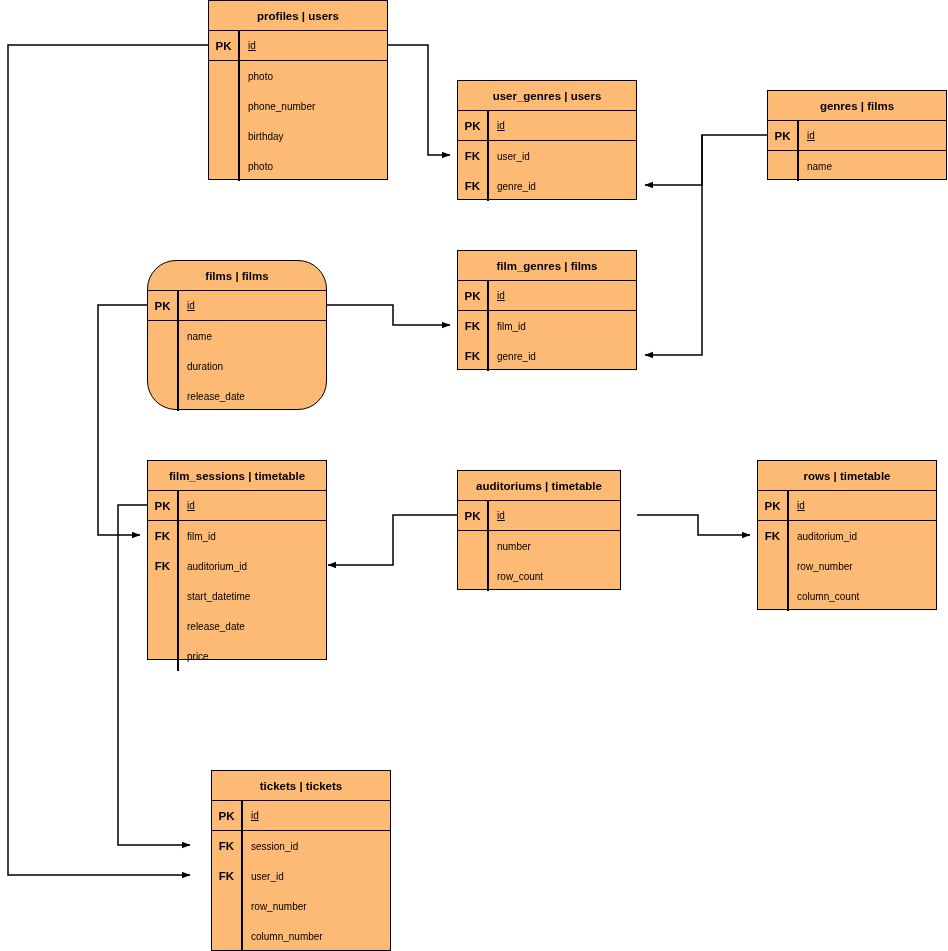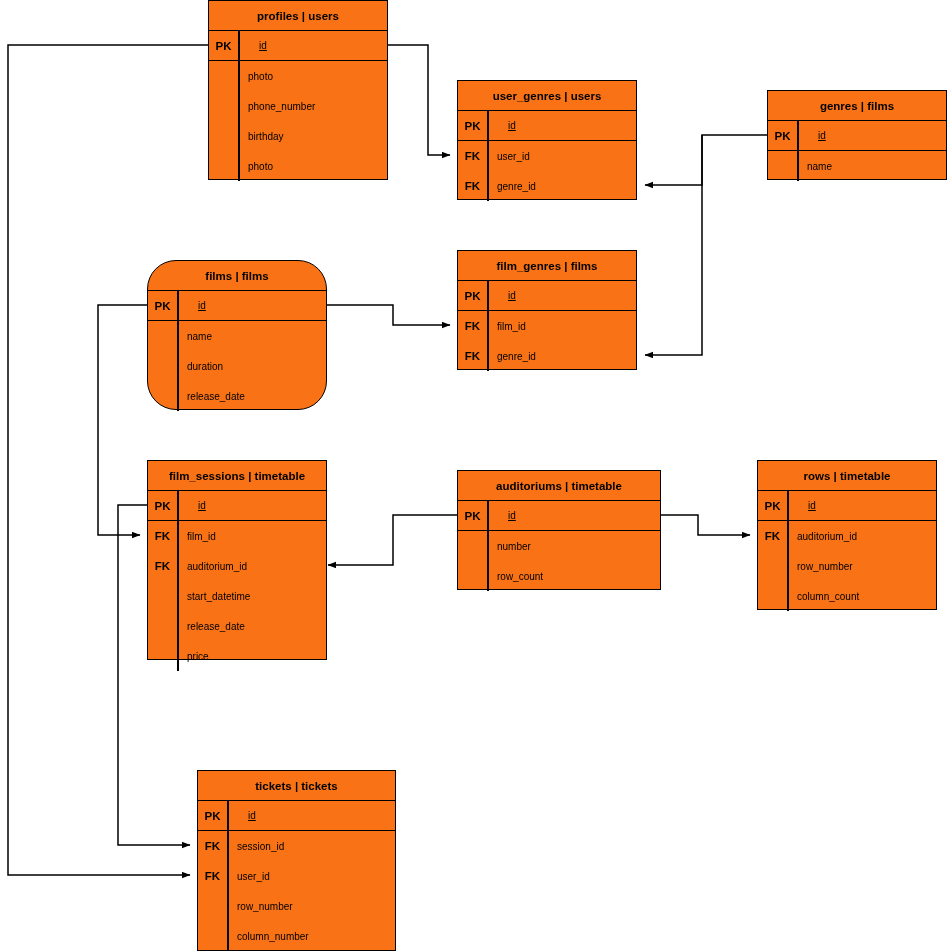--- a/index.html
+++ b/index.html
@@ -23,41 +23,40 @@
     left: 0;
     top: 0;
     width: 948px;
     height: 951px;
     pointer-events: none;
   }
   .entity {
     position: absolute;
     box-sizing: border-box;
     border: 1.6px solid #000000;
-    background: #f97316;
+    background: #fdba74;
     z-index: 2;
   }
   .ent-title {
     height: 30px;
     line-height: 30px;
     text-align: center;
     font-weight: bold;
     font-size: 11.5px;
     border-bottom: 1.6px solid #000000;
     box-sizing: border-box;
     white-space: nowrap;
   }
   .ent-row {
     display: flex;
     height: 30px;
     box-sizing: border-box;
   }
   .ent-row.pkrow {
     border-bottom: 1.6px solid #000000;
-    gap: 11px;
   }
   .key-cell {
     width: 30px;
     flex: 0 0 30px;
     border-right: 1.6px solid #000000;
     box-sizing: border-box;
     display: flex;
     align-items: center;
     justify-content: center;
     font-size: 11.5px;
@@ -232,21 +231,21 @@
           <div class="ent-row">
             <div class="key-cell empty"></div>
             <div class="attr-cell">release_date</div>
           </div>
           <div class="ent-row">
             <div class="key-cell empty"></div>
             <div class="attr-cell">price</div>
           </div>
         </div>
       </div>
-      <div class="entity" style="left: 457px; top: 470px; width: 204px; height: 120px;">
+      <div class="entity" style="left: 457px; top: 470px; width: 164px; height: 120px;">
         <div class="ent-title">auditoriums | timetable</div>
         <div class="fkwrap" style="height: 90px;">
           <div class="ent-row pkrow">
             <div class="key-cell">PK</div>
             <div class="attr-cell pk">id</div>
           </div>
           <div class="ent-row">
             <div class="key-cell empty"></div>
             <div class="attr-cell">number</div>
           </div>
@@ -270,21 +269,21 @@
           <div class="ent-row">
             <div class="key-cell empty"></div>
             <div class="attr-cell">row_number</div>
           </div>
           <div class="ent-row">
             <div class="key-cell empty"></div>
             <div class="attr-cell">column_count</div>
           </div>
         </div>
       </div>
-      <div class="entity" style="left: 197px; top: 770px; width: 199px; height: 181px;">
+      <div class="entity" style="left: 211px; top: 770px; width: 180px; height: 181px;">
         <div class="ent-title">tickets | tickets</div>
         <div class="fkwrap" style="height: 151px;">
           <div class="ent-row pkrow">
             <div class="key-cell">PK</div>
             <div class="attr-cell pk">id</div>
           </div>
           <div class="ent-row">
             <div class="key-cell">FK</div>
             <div class="attr-cell">session_id</div>
           </div>

